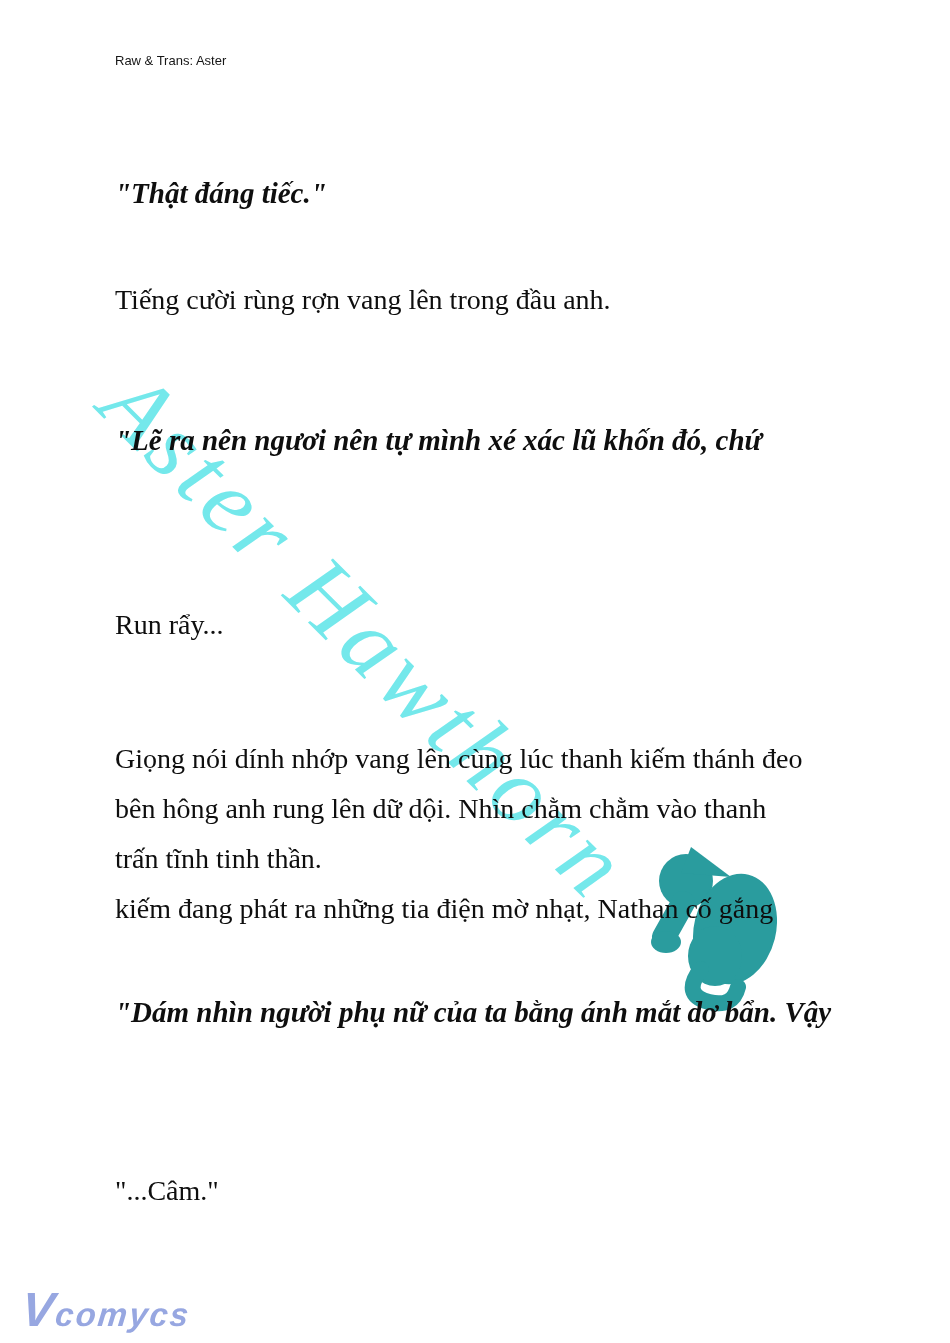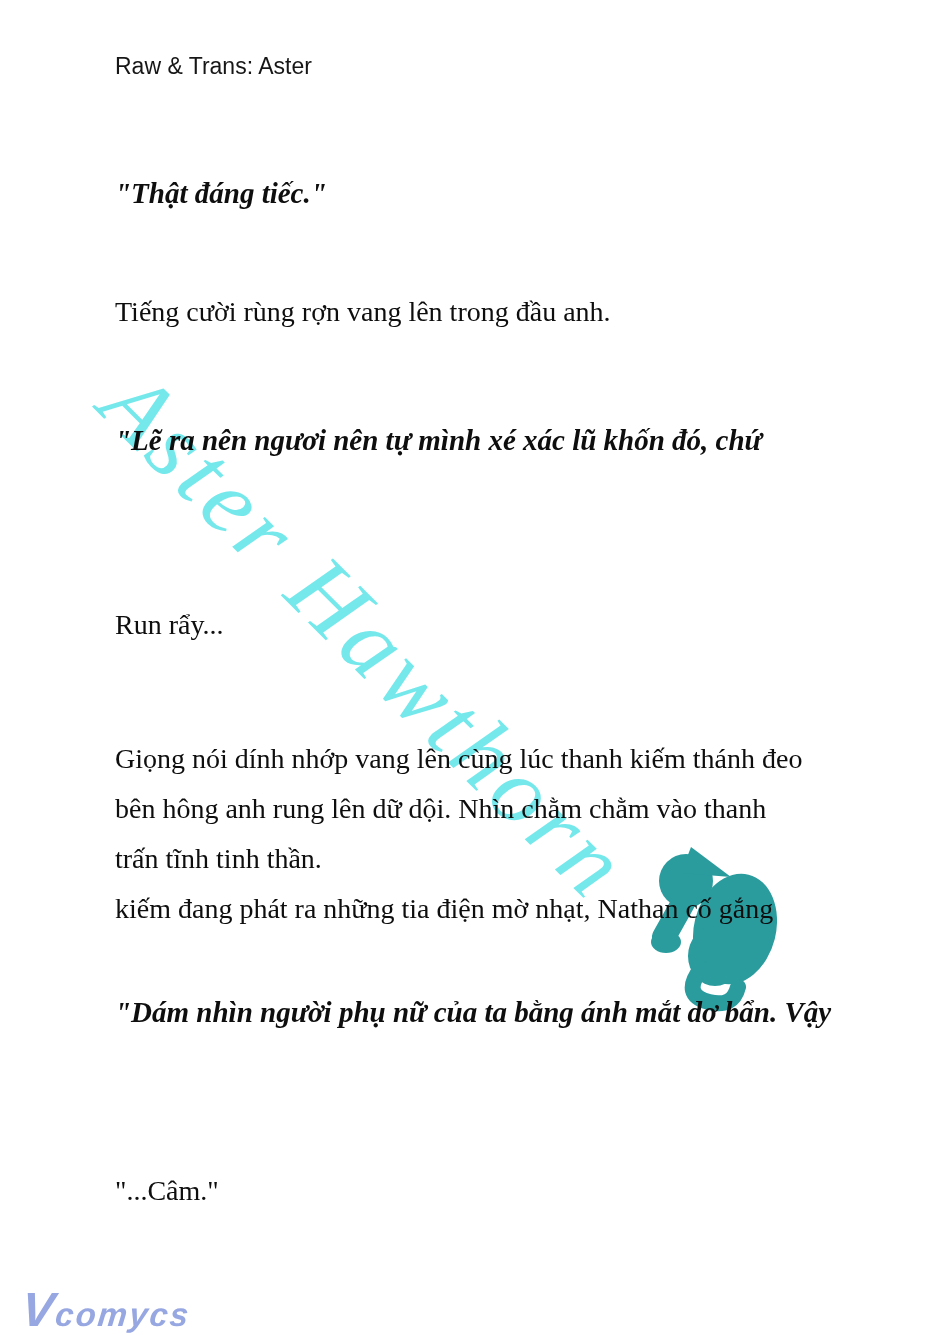--- a/index.html
+++ b/index.html
@@ -9,21 +9,21 @@
     height: 1343px;
     background: #ffffff;
     overflow: hidden;
     font-family: "Liberation Serif", serif;
   }
   .credit {
     position: absolute;
     left: 115px;
     top: 53px;
     font-family: "Liberation Sans", sans-serif;
-    font-size: 23px;
+    font-size: 13px;
     color: #161616;
     z-index: 2;
   }
   .block {
     position: absolute;
     left: 115px;
     color: #0e0e0e;
     z-index: 2;
   }
   .line {
@@ -88,21 +88,21 @@
       <path class="cs" d="M 56 128 Q 36 154 64 161 Q 88 167 93 146" stroke-width="16" stroke-linecap="round"></path>
     </g>
   </svg>
 
   <div class="credit">Raw &amp; Trans: Aster</div>
 
   <div class="block bold-italic" style="top:168px">
     <div class="line">"Thật đáng tiếc."</div>
   </div>
 
-  <div class="block normal" style="top:287px">
+  <div class="block normal" style="top:275px">
     <div class="line">Tiếng cười rùng rợn vang lên trong đầu anh.</div>
   </div>
 
   <div class="block bold-italic" style="top:415px">
     <div class="line">"Lẽ ra nên ngươi nên tự mình xé xác lũ khốn đó, chứ</div>
   </div>
 
   <div class="block normal" style="top:600px">
     <div class="line">Run rẩy...</div>
   </div>

